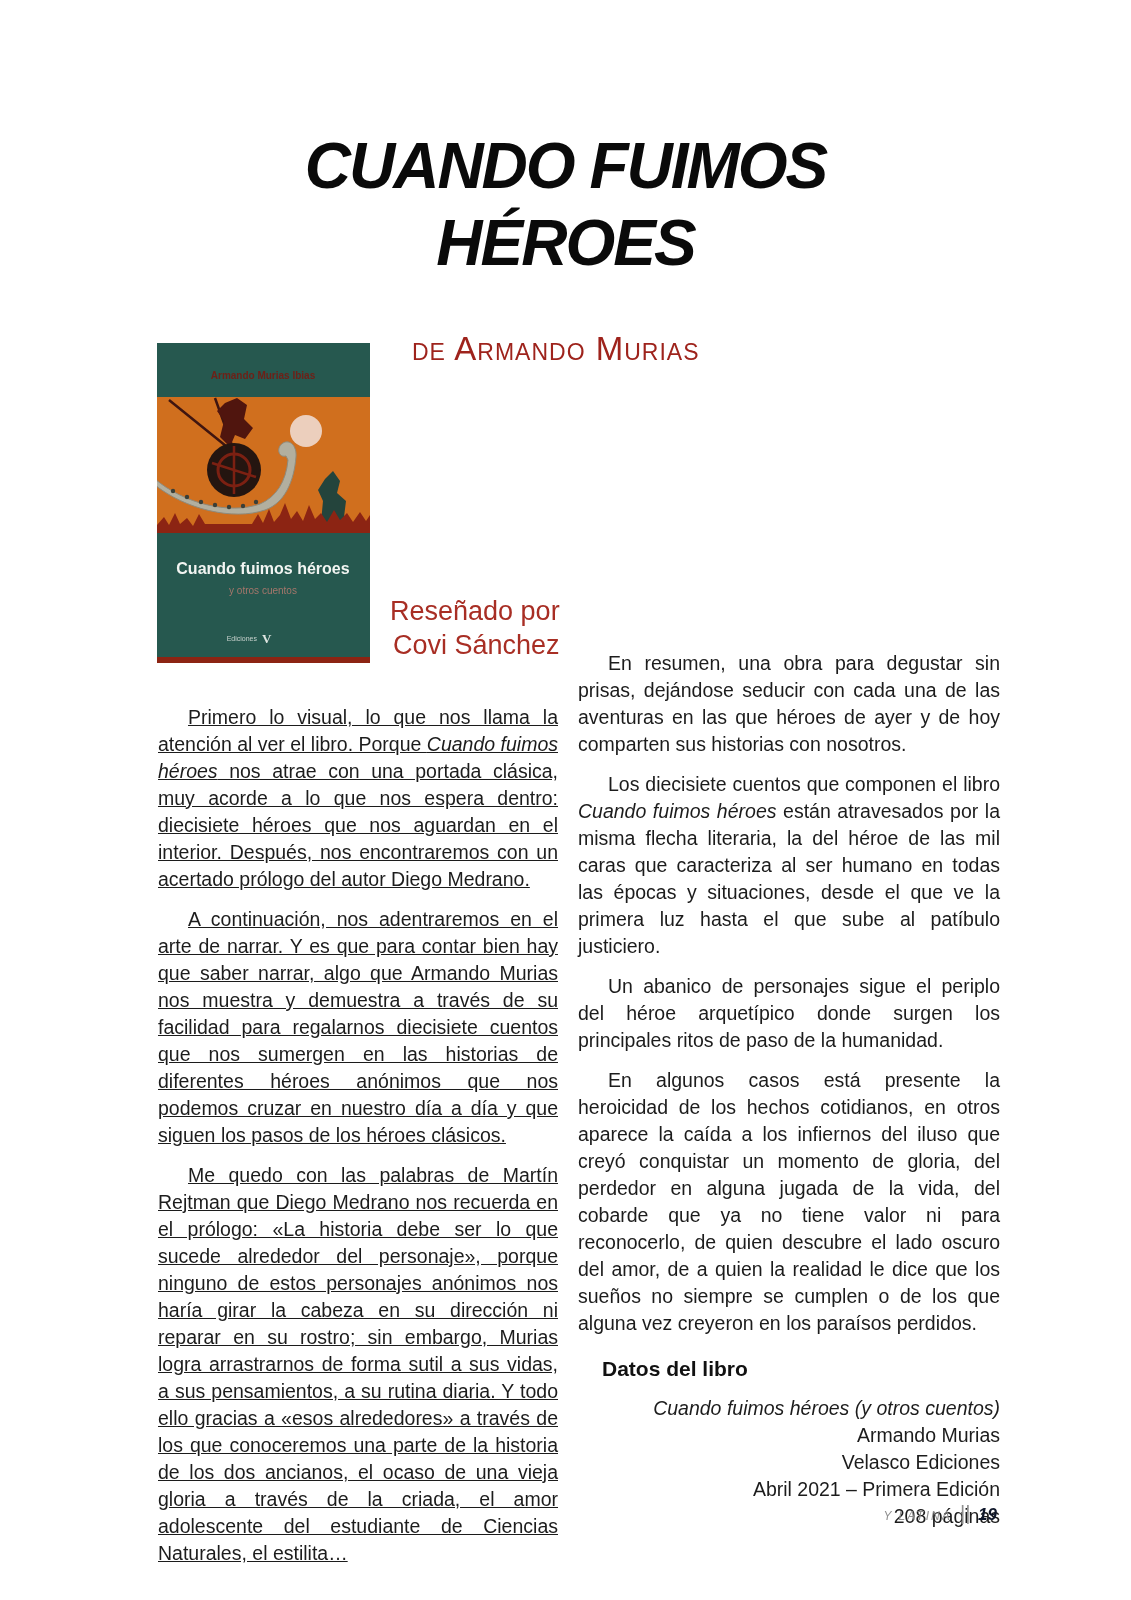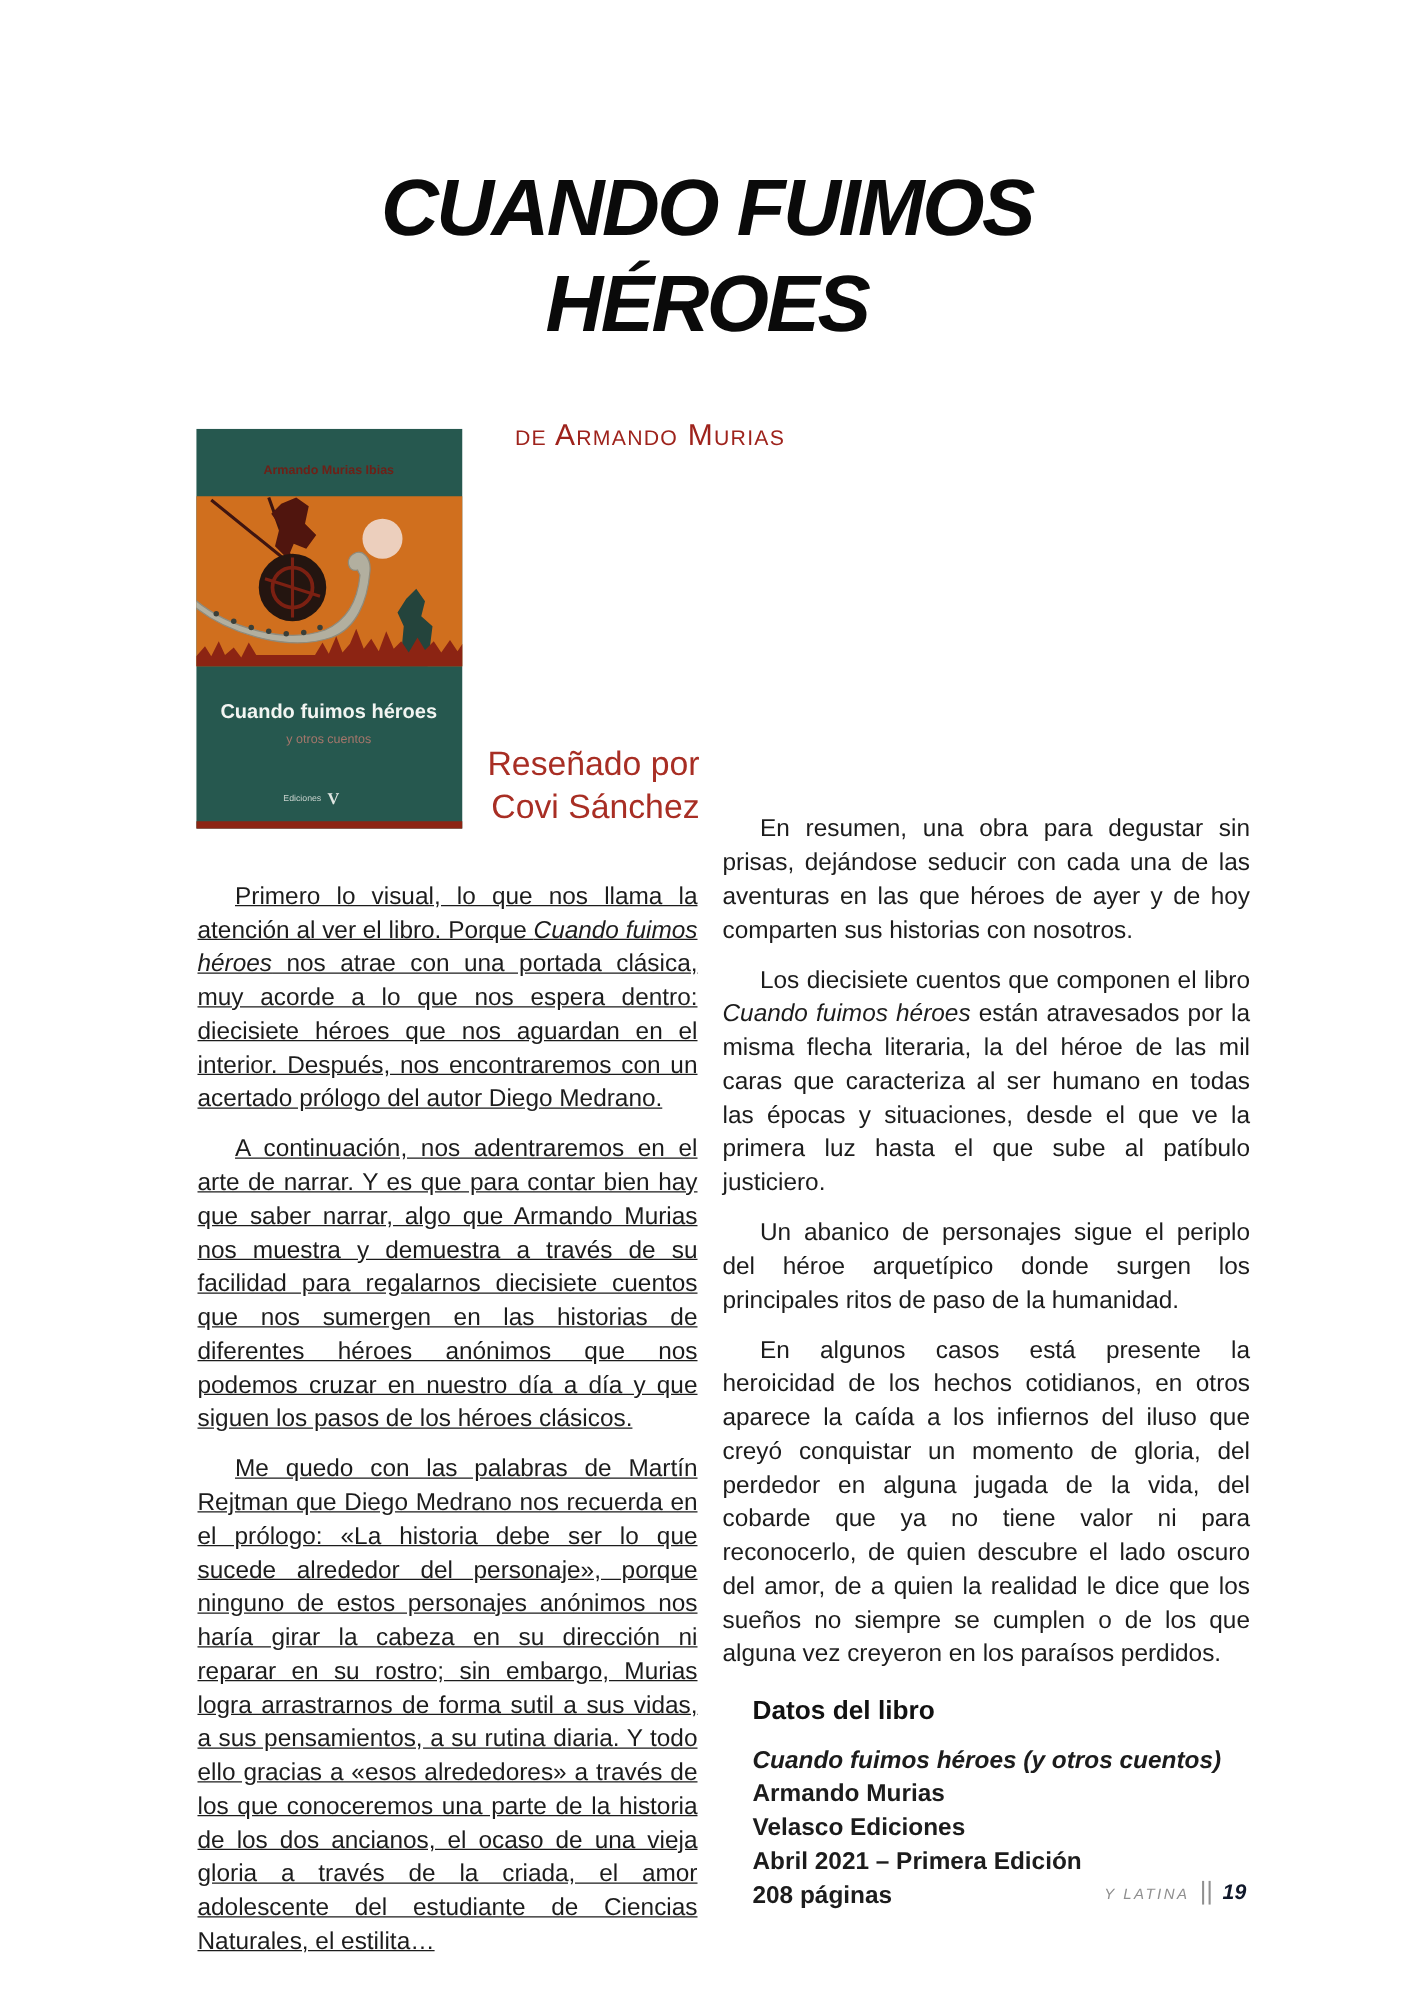--- a/index.html
+++ b/index.html
@@ -17,21 +17,21 @@
     margin:0;text-align:center;
     font-style:italic;font-weight:bold;
     font-size:64px;line-height:77px;letter-spacing:-2px;
     color:#0a0a0a;
   }
   .title .t-line{display:block;}
   
   .byline{
     position:absolute;top:331px;left:412px;
     font-variant:small-caps;
-    font-size:24px;line-height:36px;
+    font-size:33px;line-height:36px;
     color:#9e231c;letter-spacing:1px;
   }
   
   .cover{
     position:absolute;top:343px;left:157px;
     width:213px;height:320px;margin:0;
   }
   .cover svg{display:block;width:213px;height:320px;}
   
   .reviewer{
@@ -51,21 +51,21 @@
   }
   .para .it{font-style:italic;}
   .col h2{
     font-size:21px;line-height:26px;
     margin:12px 0 13px 24px;
     color:#111;font-weight:bold;
   }
   .col h2.datos{margin-top:19px;}
   .dato{
     margin:0 0 0 24px;padding:0;
-    line-height:27px;text-indent:0;text-align:left;font-weight:bold;
+    line-height:27px;text-indent:0;text-align:right;
   }
   .dato .it{font-style:italic;}
   
   .page-footer{
     position:absolute;top:1502px;right:134px;
     display:flex;align-items:baseline;gap:8px;
     font-style:italic;
   }
   .page-footer .mag{font-size:12px;color:#8f8f8f;letter-spacing:2px;}
   .page-footer .sep{font-size:20px;color:#8f8f8f;}

